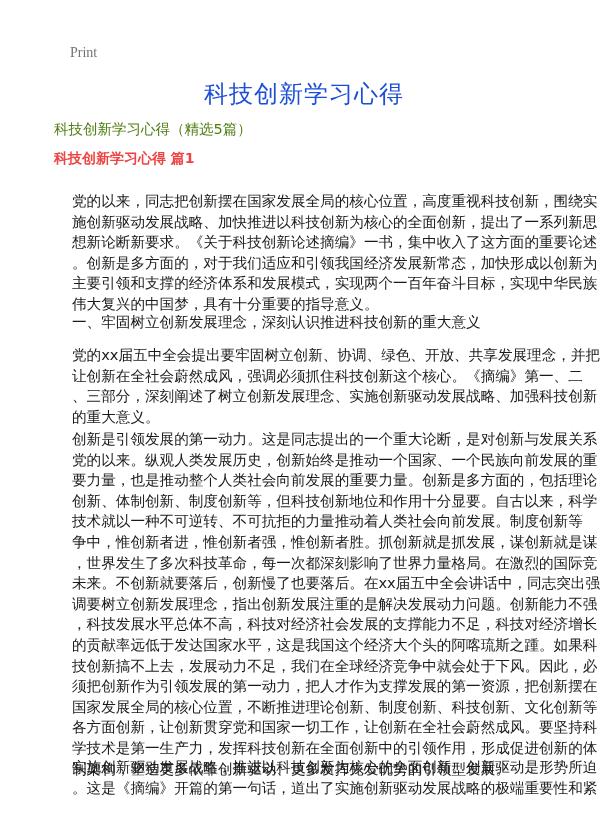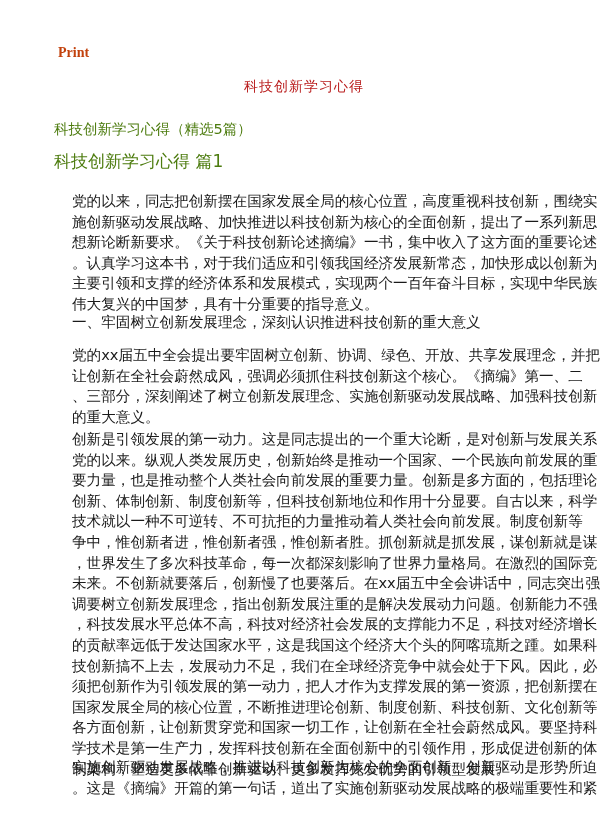--- a/index.html
+++ b/index.html
@@ -1,43 +1,43 @@
 <!DOCTYPE html>
 <html><head>
 <meta charset="utf-8">
 <style>
   html, body { margin: 0; padding: 0; background: #ffffff; }
   body { width: 600px; height: 828px; overflow: hidden; position: relative;
          font-family: "DejaVu Sans", sans-serif; color: #1a1a1a; }
   .page { position: absolute; left: 54px; top: 0; width: 500px; }
-  .print-label { position: absolute; top: 45px; left: 4px; font-family: "Liberation Serif", serif;
-                 font-size: 14px; color: #c2410c; font-weight: bold; }
+  .print-label { position: absolute; top: 45px; left: 16px; font-family: "Liberation Serif", serif;
+                 font-size: 14px; color: #737373; }
   .doc-title { position: absolute; top: 78px; left: 0; width: 500px; text-align: center;
-               font-size: 14px; letter-spacing: 1px; color: #b91c1c; }
+               font-size: 24px; letter-spacing: 1px; color: #1d4ed8; }
   .subtitle { position: absolute; top: 120px; left: 0; font-size: 14.5px; color: #4d7c0f; }
-  .section-heading { position: absolute; top: 150px; left: 0; font-size: 17px; font-weight: normal; color: #4d7c0f; }
+  .section-heading { position: absolute; top: 150px; left: 0; font-size: 14px; font-weight: bold; color: #ef4444; }
   .para { position: absolute; left: 0; width: 500px; font-size: 14.6px; line-height: 20.6px;
           text-align: justify; text-align-last: left; color: #1a1a1a; margin: 18px; word-break: break-all; }
   .para .ln { display: block; white-space: nowrap; text-align-last: justify; }
   .para .ln.last { text-align-last: left; }
 </style>
 </head>
 <body>
 
 <div class="page">
   <div class="print-label">Print</div>
   <div class="doc-title">科技创新学习心得</div>
   <div class="subtitle">科技创新学习心得（精选5篇）</div>
   <div class="section-heading">科技创新学习心得 篇1</div>
 
   <p class="para" style="top:173px">
       <span class="ln">党的以来，同志把创新摆在国家发展全局的核心位置，高度重视科技创新，围绕实</span>
       <span class="ln">施创新驱动发展战略、加快推进以科技创新为核心的全面创新，提出了一系列新思</span>
       <span class="ln">想新论断新要求。《关于科技创新论述摘编》一书，集中收入了这方面的重要论述</span>
-      <span class="ln">。认真学习这本书，对于我们适应和引领我国经济发展新常态，加快形成以创新为</span>
+      <span class="ln">。创新是多方面的，对于我们适应和引领我国经济发展新常态，加快形成以创新为</span>
       <span class="ln">主要引领和支撑的经济体系和发展模式，实现两个一百年奋斗目标，实现中华民族</span>
       <span class="ln last">伟大复兴的中国梦，具有十分重要的指导意义。</span>
     </p>
   <p class="para" style="top: 294px;">
       <span class="ln last">一、牢固树立创新发展理念，深刻认识推进科技创新的重大意义</span>
     </p>
   <p class="para" style="top: 327px;">
       <span class="ln">党的xx届五中全会提出要牢固树立创新、协调、绿色、开放、共享发展理念，并把</span>
       <span class="ln">让创新在全社会蔚然成风，强调必须抓住科技创新这个核心。《摘编》第一、二</span>
       <span class="ln">、三部分，深刻阐述了树立创新发展理念、实施创新驱动发展战略、加强科技创新</span>

